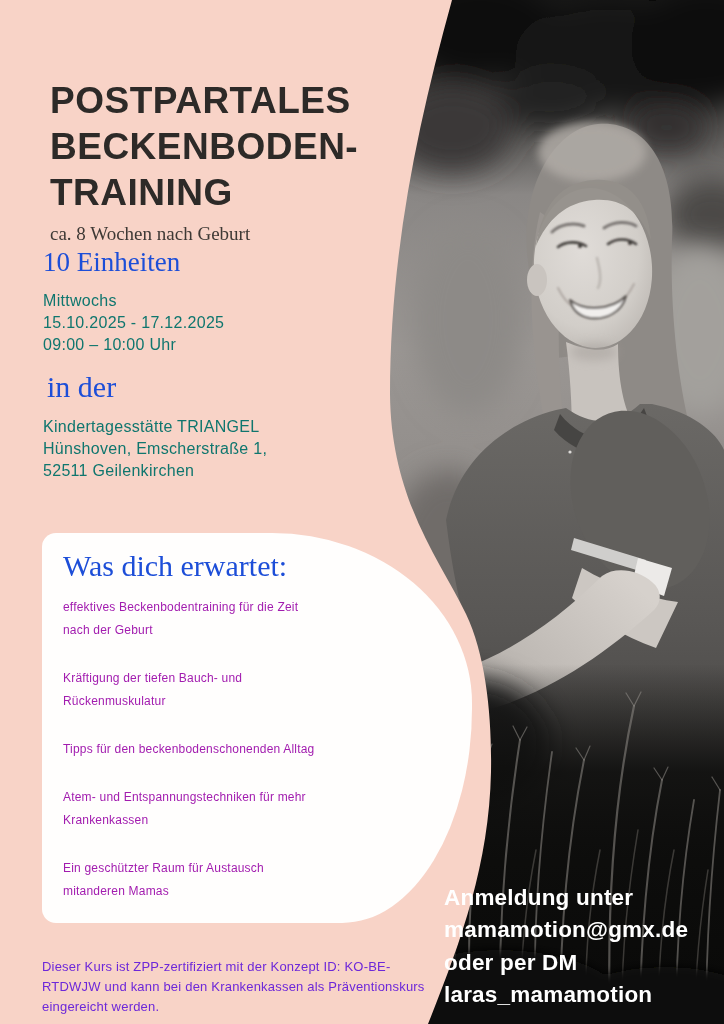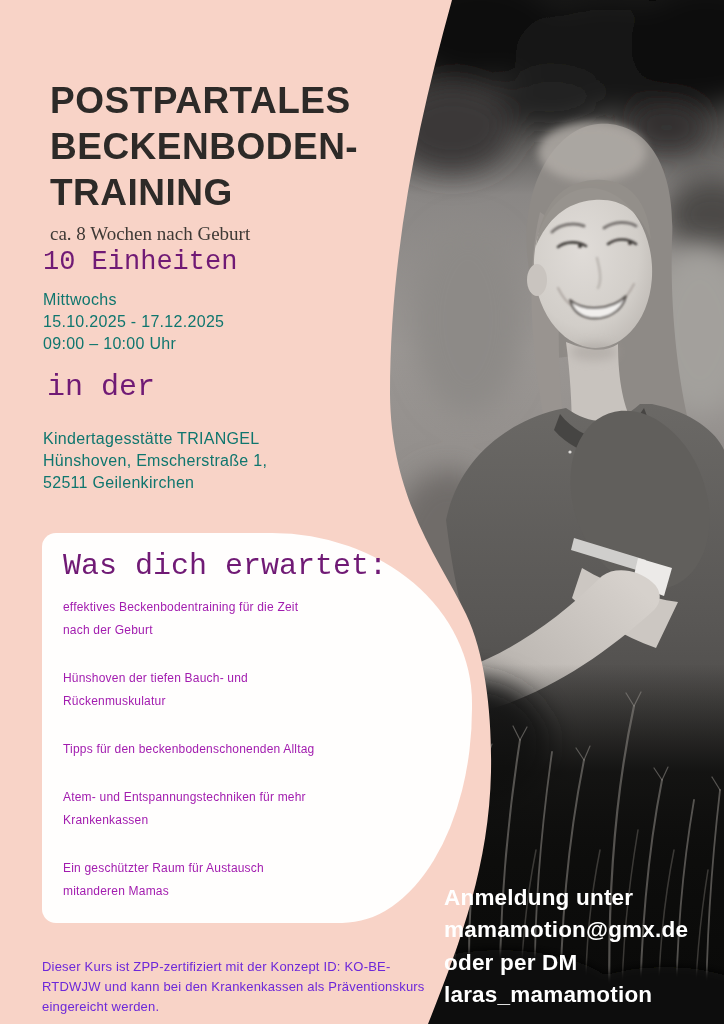--- a/index.html
+++ b/index.html
@@ -19,28 +19,28 @@
     margin:0;font-size:37px;line-height:46px;font-weight:700;
     letter-spacing:.5px;color:#2d2a28;
   }
   .title-block h1 span{display:block;}
   .subtitle{
     margin:7px 0 0;font-family:"Liberation Serif",serif;
     font-size:19px;color:#3e3935;
   }
 
   
-  .serif-h{font-family:Liberation Mono, monospace;font-weight:500;color:#701a75;margin:0;}
+  .serif-h{font-family:Liberation Serif, serif;font-weight:500;color:#1d4ed8;margin:0;}
   .sessions{left:43px;top:247px;}
   .sessions .serif-h{font-size:27px;}
   .lines{margin:12px 0 0;font-size:16px;line-height:22px;color:#0f766e;letter-spacing:.3px;}
   .lines span{display:block;}
   .location{left:43px;top:370px;}
   .location .serif-h{font-size:30px;margin-left:4px;}
-  .location .lines{margin-top:24px;}
+  .location .lines{margin-top:12px;}
 
   
   .expect-box{
     left:42px;top:533px;width:430px;height:390px;box-sizing:border-box;
     background:#fffefd;
     border-radius:14px 200px 130px 14px / 14px 170px 215px 14px;
     padding:16px 26px 17px 21px;
   }
   .expect-box .serif-h{font-size:30px;line-height:34px;margin:0 0 13px;}
   .item{font-size:12px;line-height:23px;color:#a21caf;letter-spacing:.2px;margin:0 0 25px;}
@@ -247,21 +247,21 @@
     </p>
   </section>
 
   <section class="abs expect-box">
     <h2 class="serif-h">Was dich erwartet:</h2>
     <div class="item">
       <span>effektives Beckenbodentraining für die Zeit</span>
       <span>nach der Geburt</span>
     </div>
     <div class="item">
-      <span>Hünshoven der tiefen Bauch- und</span>
+      <span>Kräftigung der tiefen Bauch- und</span>
       <span>Rückenmuskulatur</span>
     </div>
     <div class="item">
       <span>Tipps für den beckenbodenschonenden Alltag</span>
     </div>
     <div class="item">
       <span>Atem- und Entspannungstechniken für mehr</span>
       <span>Krankenkassen</span>
     </div>
     <div class="item">

